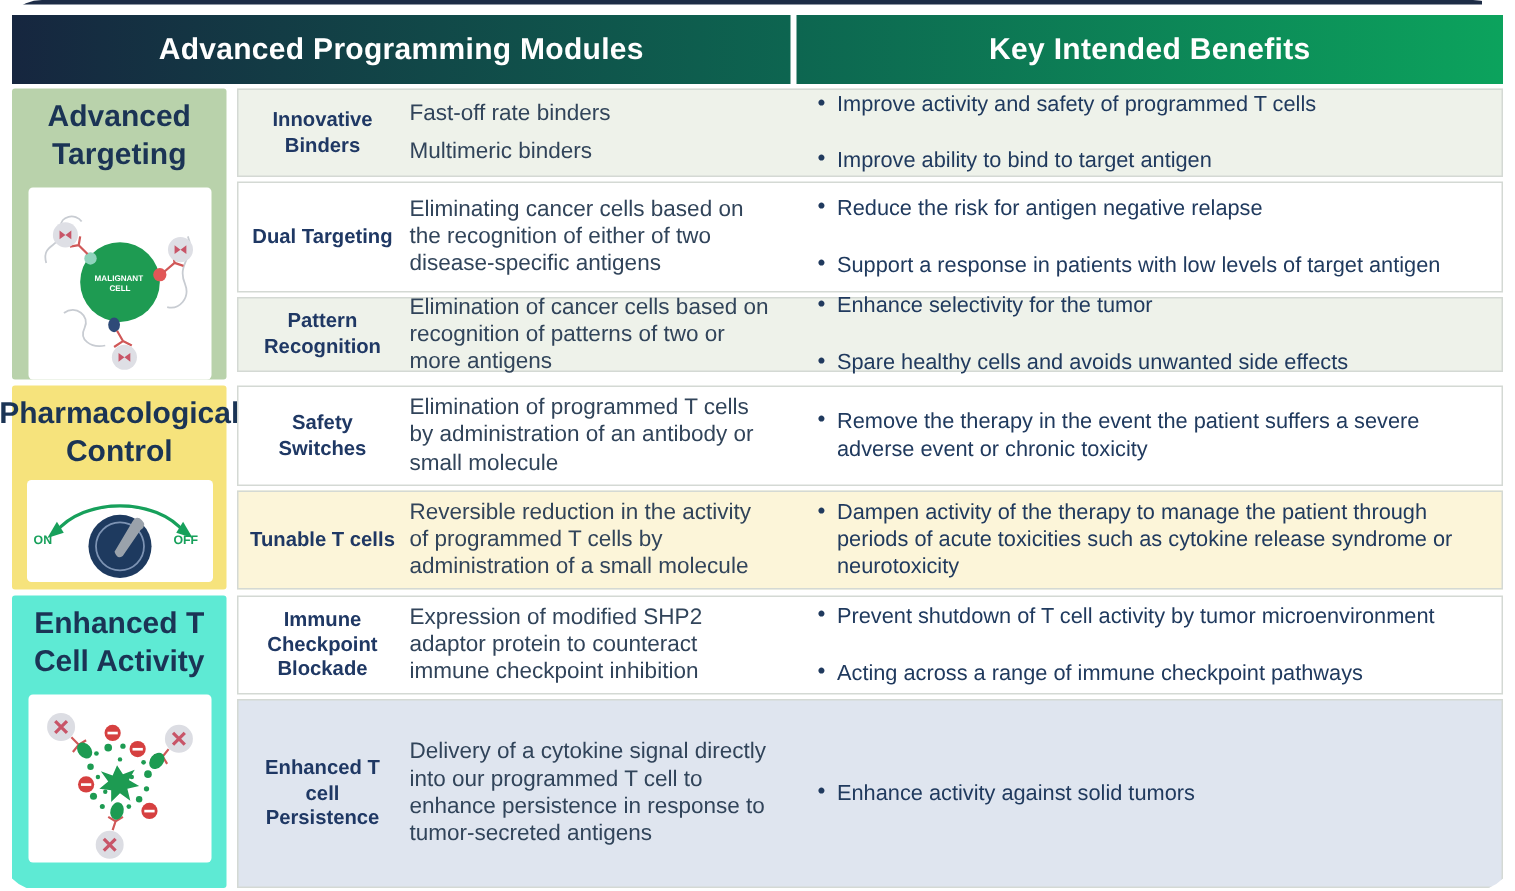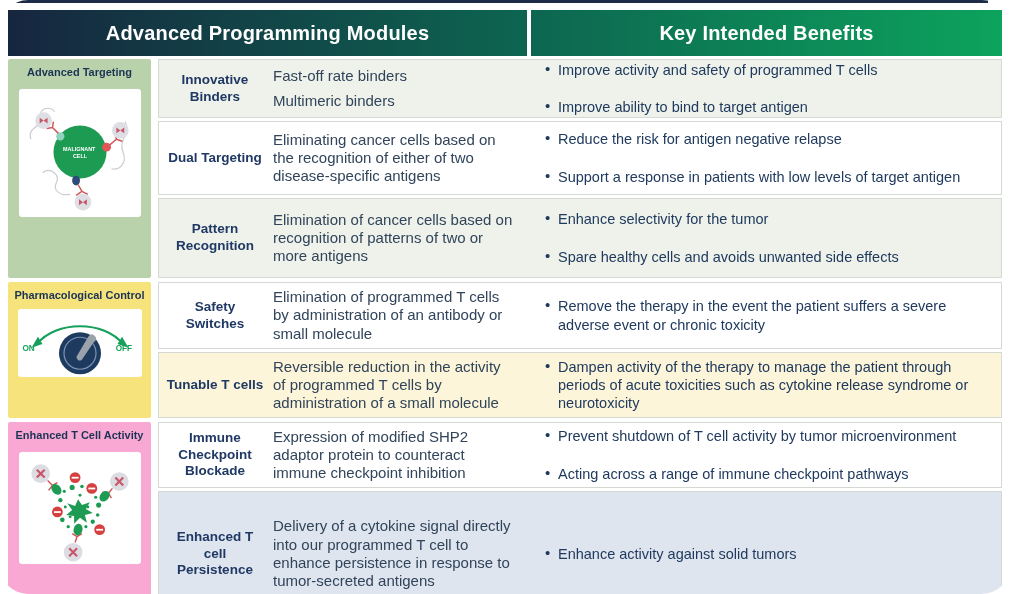--- a/index.html
+++ b/index.html
@@ -15,32 +15,32 @@
   .h-left { width:519px; }
   .h-div { width:4px; background:#ffffff; }
   .h-right { flex:1; }
 
   .sec { display:flex; margin-top:4px; }
   .sec.first { margin-top:3px; }
   .cat { width:143px; margin-right:7px; border-radius:2px; display:flex;
          flex-direction:column; align-items:center; padding-top:7px; box-sizing:border-box; }
   .cat.green { background:#b9d2ab; }
   .cat.yellow { background:#f6e37c; }
-  .cat.blue  { background:#f9a8d4; }
-  .cat-title { font-weight:bold; font-size:11px; color:#1b3455; text-align:center; line-height:1.25; padding:0 6px; }
+  .cat.blue  { background:#5eead4; }
+  .cat-title { font-weight:bold; font-size:20px; color:#1b3455; text-align:center; line-height:1.25; padding:0 6px; }
   .iconbox { background:#ffffff; border-radius:3px; margin-top:9px;
              display:flex; align-items:flex-end; justify-content:center; }
   .iconbox.dial { margin-top:6px; }
 
   .rows { flex:1; display:flex; flex-direction:column; gap:3px; }
   .row { display:flex; box-sizing:border-box; border:1px solid #d4d9d4; background:#ffffff; }
   .row.tint-green { background:#eef2ea; }
   .row.tint-yellow { background:#fcf5d9; }
   .row.tint-blue { background:#dfe5ef; }
-  .r1{height:59px} .r2{height:74px} .r3{height:80px} .r4{height:67px}
+  .r1{height:59px} .r2{height:74px} .r3{height:50px} .r4{height:67px}
   .r5{height:66px} .r6{height:66px} .r7{height:126px}
 
   .mod { width:112px; flex-shrink:0; display:flex; align-items:center; justify-content:center;
          text-align:center; font-weight:bold; font-size:13.5px; color:#1f3864;
          line-height:1.25; padding:0 5px; box-sizing:border-box; }
   .desc { width:258px; flex-shrink:0; display:flex; flex-direction:column; justify-content:center;
           font-size:15px; color:#31445a; line-height:1.22; padding:4px 12px 4px 2px; box-sizing:border-box; }
   .dline + .dline { margin-top:7px; }
   .benefits { flex:1; display:flex; flex-direction:column; justify-content:center;
               padding:4px 10px 4px 14px; box-sizing:border-box; }

